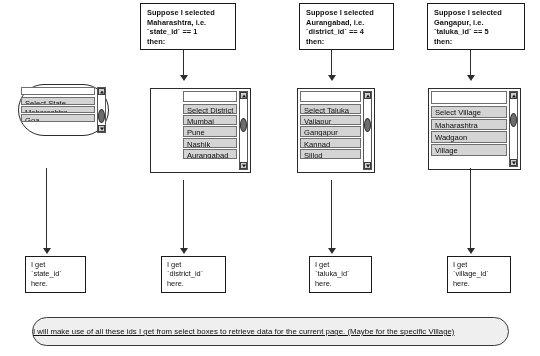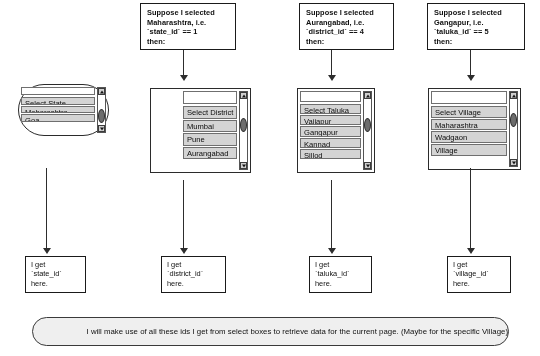--- a/index.html
+++ b/index.html
@@ -142,25 +142,26 @@
 
   
   .banner {
     position: absolute;
     box-sizing: border-box;
     border: 1px solid #3a3a3a;
     border-radius: 16px;
     background: #efefef;
     display: flex;
     align-items: center;
-    justify-content: flex-end;
+    justify-content: flex-start;
     font-size: 7.8px;
     color: #101010;
     text-align: center;
     letter-spacing: 0.02px;
+    text-decoration: underline;
   }
 </style>
 </head>
 <body>
 
 <div id="page">
 
   <div class="note" style="left:140px; top:3px; width:96px; height:47px;">Suppose I selected
 Maharashtra, i.e.
 `state_id` == 1
@@ -198,20 +199,21 @@
       <div class="sb-arrow down"></div>
     </div>
   </div>
 
   <div class="selectbox" style="left:150px; top:88px; width:101px; height:85px;padding-left:32px;">
     <div class="sb-list">
       <div class="sb-row sb-empty"></div>
       <div class="sb-row">Select District</div>
       <div class="sb-row">Mumbai</div>
       <div class="sb-row">Pune</div>
+      <div class="sb-row">Nashik</div>
       <div class="sb-row">Aurangabad</div>
     </div>
     <div class="sb-scroll">
       <div class="sb-arrow up"></div>
       <div class="sb-thumb" style="top:26px;"></div>
       <div class="sb-arrow down"></div>
     </div>
   </div>
 
   <div class="selectbox" style="left:297px; top:88px; width:78px; height:85px;">

